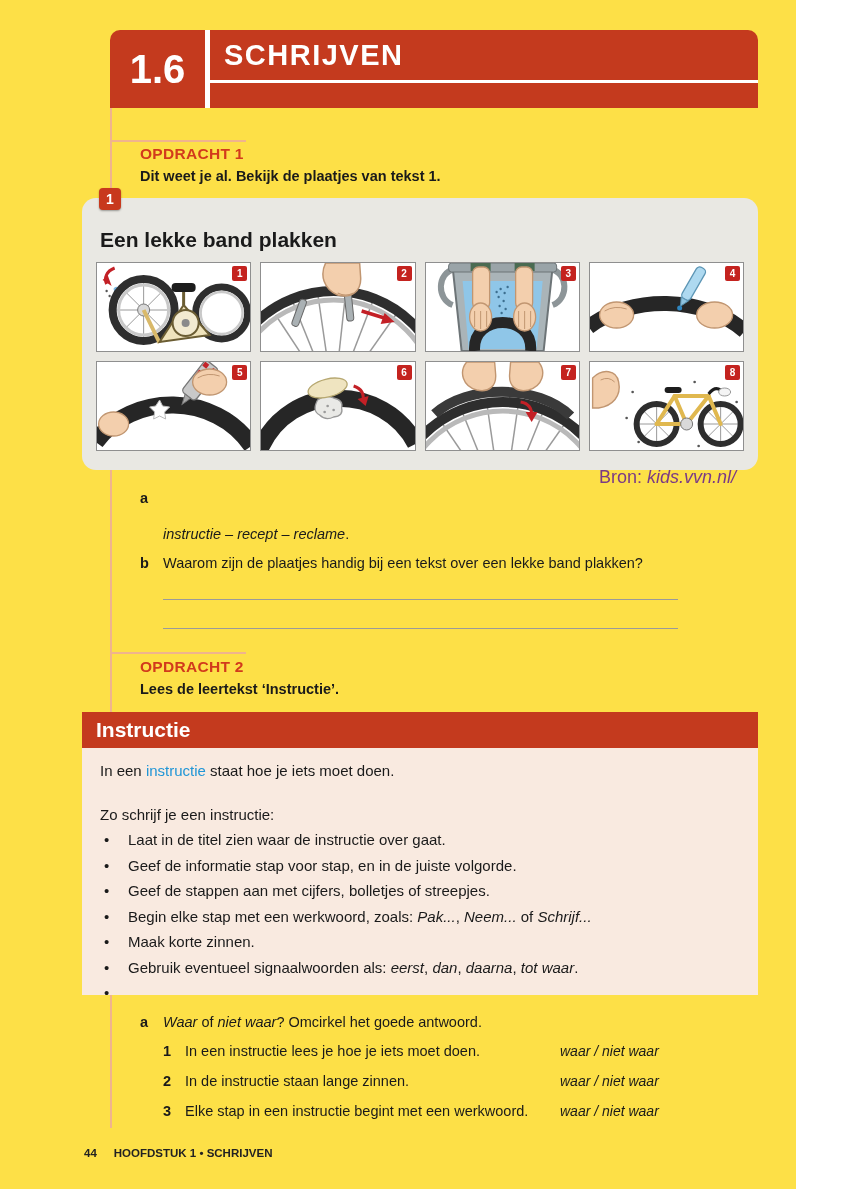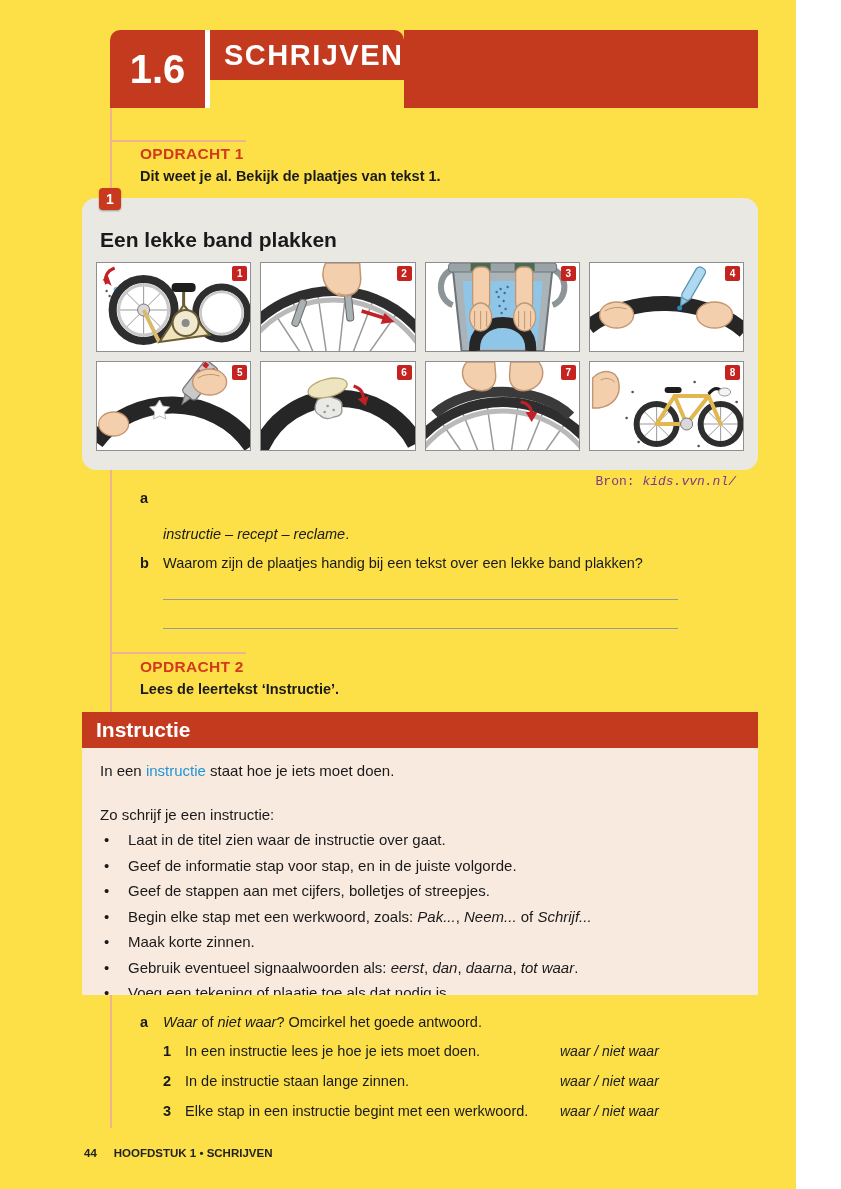--- a/index.html
+++ b/index.html
@@ -5,21 +5,21 @@
   html,body{margin:0;padding:0;background:#ffffff;}
   .page{position:relative;width:796px;height:1189px;background:#fde047;overflow:hidden;
         font-family:"Liberation Sans",sans-serif;color:#1a1a1a;}
 
   
   .banner{position:absolute;left:110px;top:30px;width:648px;height:78px;display:flex;}
   .banner .numbox{width:95px;height:78px;background:#c43a1e;border-radius:10px 0 0 0;
         display:flex;align-items:center;justify-content:center;
         color:#fff;font-size:40px;font-weight:bold;}
   .banner .gap{width:5px;background:#fff;}
-  .banner .right{flex:1;display:flex;flex-direction:row;text-align:center;}
+  .banner .right{flex:1;display:flex;flex-direction:column;text-align:center;}
   .banner .titlebar{height:50px;background:#c43a1e;border-radius:0 10px 0 0;
         display:flex;align-items:center;padding-left:14px;
         color:#fff;font-size:29px;font-weight:bold;letter-spacing:1.5px;}
   .banner .sep{height:3px;background:#fff;}
   .banner .strip{flex:1;background:#c43a1e;}
 
   
   .vline{position:absolute;left:110px;top:108px;width:2px;height:1020px;background:#f0b48d;}
   .tick{position:absolute;left:110px;width:136px;height:2px;background:#f0b48d;}
 
@@ -34,22 +34,22 @@
   .card-badge{position:absolute;left:17px;top:-10px;width:22px;height:22px;background:#c8391d;
         border-radius:4px;color:#fff;font-size:14px;font-weight:bold;
         display:flex;align-items:center;justify-content:center;box-shadow:0 1px 2px rgba(0,0,0,.35);}
   .card-title{font-size:21px;font-weight:bold;margin:0 0 10px 4px;}
   .panels{display:grid;grid-template-columns:repeat(4,1fr);gap:9px;}
   .panel{position:relative;background:#fff;border:1.5px solid #8f8f8f;height:88px;overflow:hidden;}
   .panel svg{width:100%;height:100%;display:block;}
   .pbadge{position:absolute;top:3px;right:3px;width:15px;height:15px;background:#c4231f;
         border-radius:2px;color:#fff;font-size:10px;font-weight:bold;
         display:flex;align-items:center;justify-content:center;}
-  .source{margin-top:23px;text-align:right;font-family:Liberation Mono, monospace;
-        font-size:13px;color:#7a3a86;padding-right:8px;}
+  .source{margin-top:16px;text-align:right;font-family:Liberation Sans, sans-serif;
+        font-size:18px;color:#7a3a86;padding-right:8px;}
   .source .lnk{font-style:italic;}
 
   
   .qblock{position:absolute;left:140px;width:540px;font-size:14.5px;}
   .qrow{display:flex;}
   .qlabel{width:23px;font-weight:bold;flex:0 0 23px;}
   .it{font-style:italic;}
   .opts{margin-left:23px;margin-top:20px;}
   .ansline{margin-left:23px;margin-top:27px;border-bottom:1px solid #9a9a9a;width:515px;height:1px;}
 
@@ -352,21 +352,20 @@
       <div class="bullet">
           <span class="dot">•</span>
           <span><span>Maak korte zinnen.</span></span>
         </div>
       <div class="bullet">
           <span class="dot">•</span>
           <span><span>Gebruik eventueel signaalwoorden als: </span><span class="it">eerst</span><span>, </span><span class="it">dan</span><span>, </span><span class="it">daarna</span><span>, </span><span class="it">tot waar</span><span>.</span></span>
         </div>
       <div class="bullet">
           <span class="dot">•</span>
-          <span><span>Voeg een tekening of plaatje toe als dat nodig is.</span></span>
         </div>
     </div>
   </div>
 
   <div class="qblock" style="top:1014px;">
     <div class="qrow">
       <div class="qlabel">a</div>
       <div><span class="it">Waar</span><span> of </span><span class="it">niet waar</span><span>? Omcirkel het goede antwoord.</span></div>
     </div>
     <div class="stmts">

